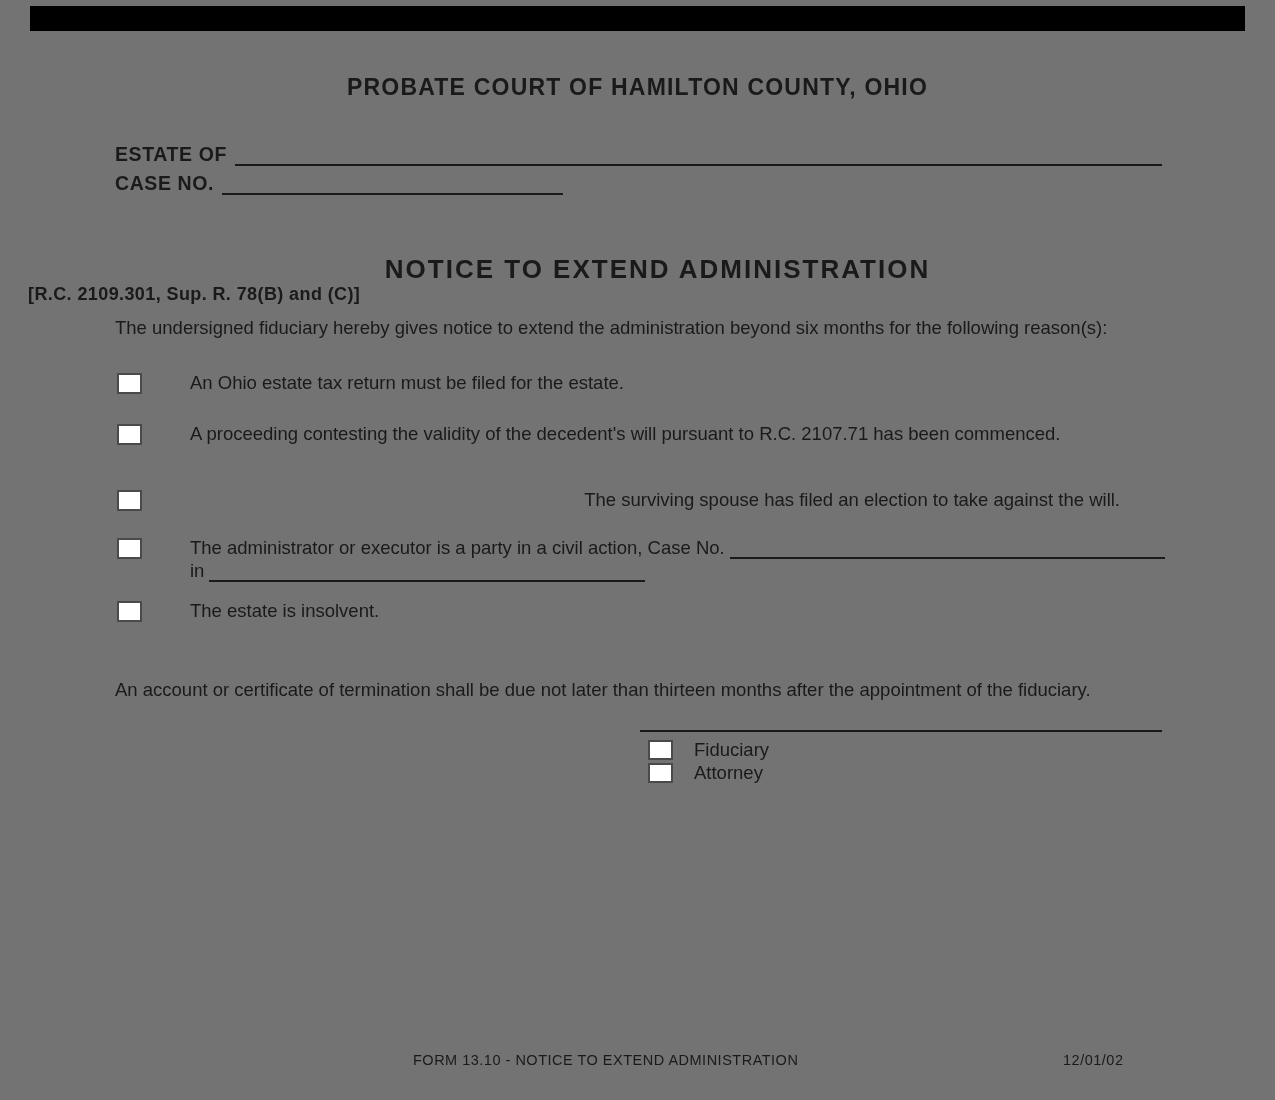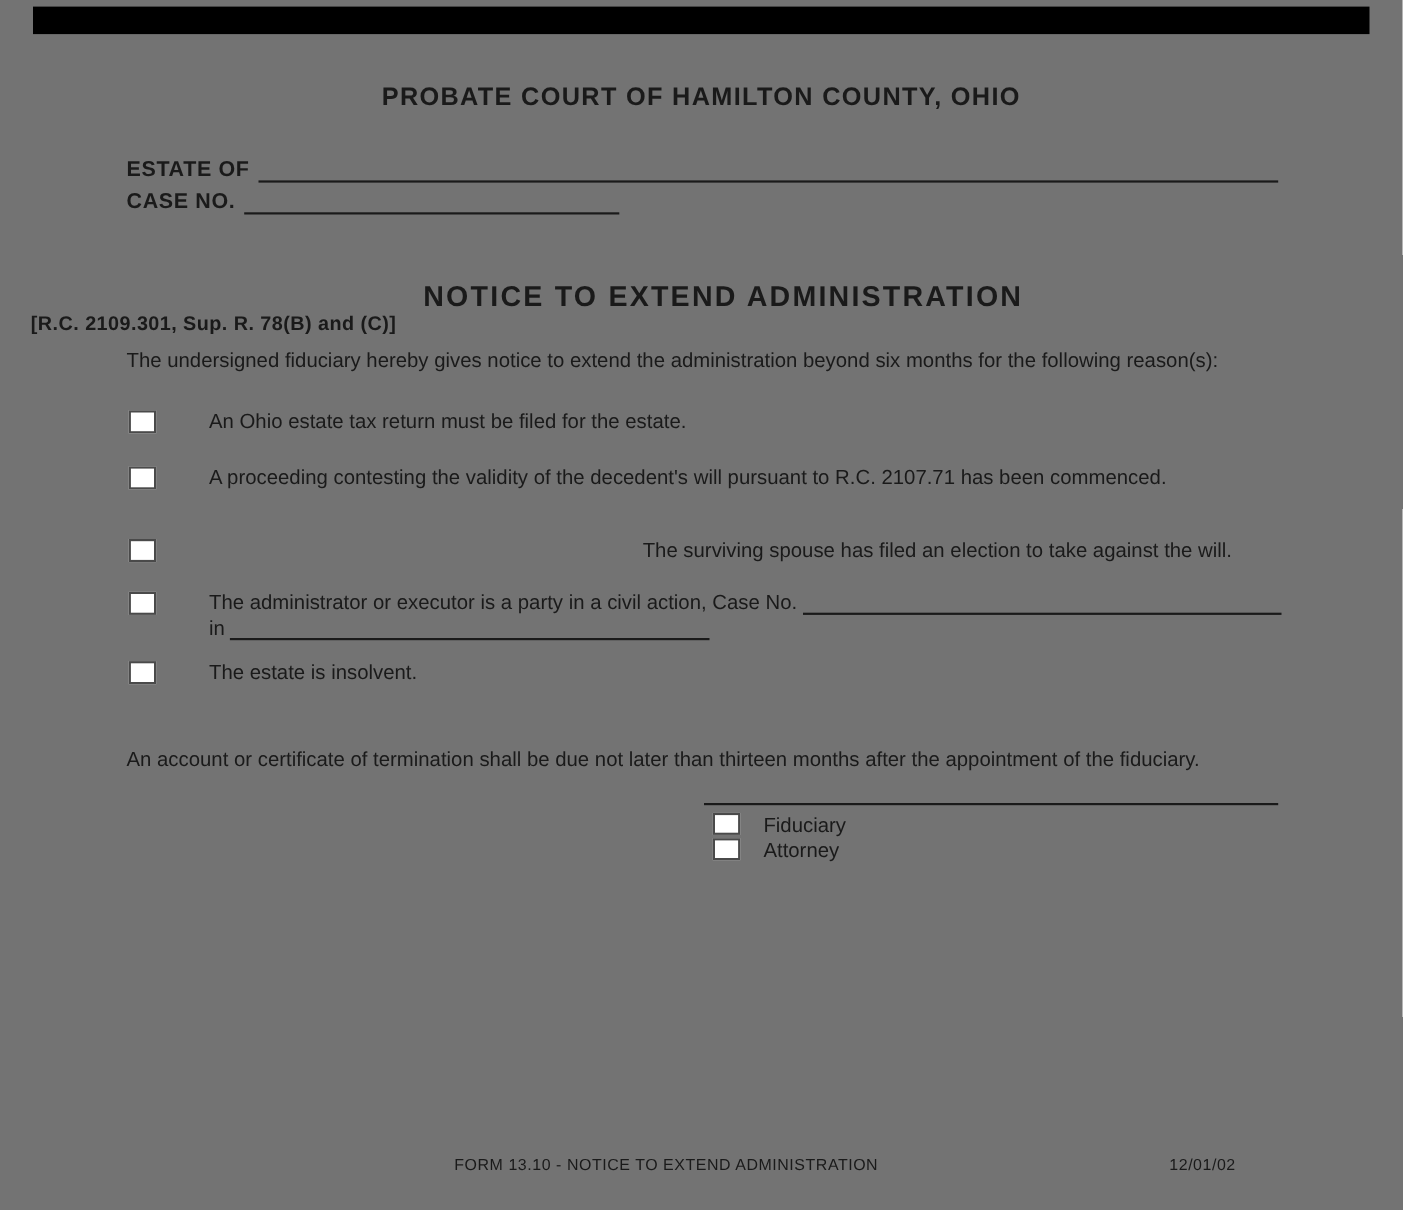--- a/index.html
+++ b/index.html
@@ -128,20 +128,21 @@
     left: 640px;
     top: 710px;
     width: 522px;
     height: 22px;
     border-bottom: 2px solid #1a1a1a;
   }
   .sig-option {
     position: absolute;
     left: 648px;
     display: flex;
+    align-items: center;
     font-size: 18.5px;
     line-height: 21px;
   }
   .sig-option .checkbox { width: 25px; height: 20px; margin-top: 0; margin-right: 21px; }
   .sig-fiduciary { top: 739px; }
   .sig-attorney { top: 762px; }
   .footer-form {
     position: absolute;
     left: 413px;
     top: 1052px;

